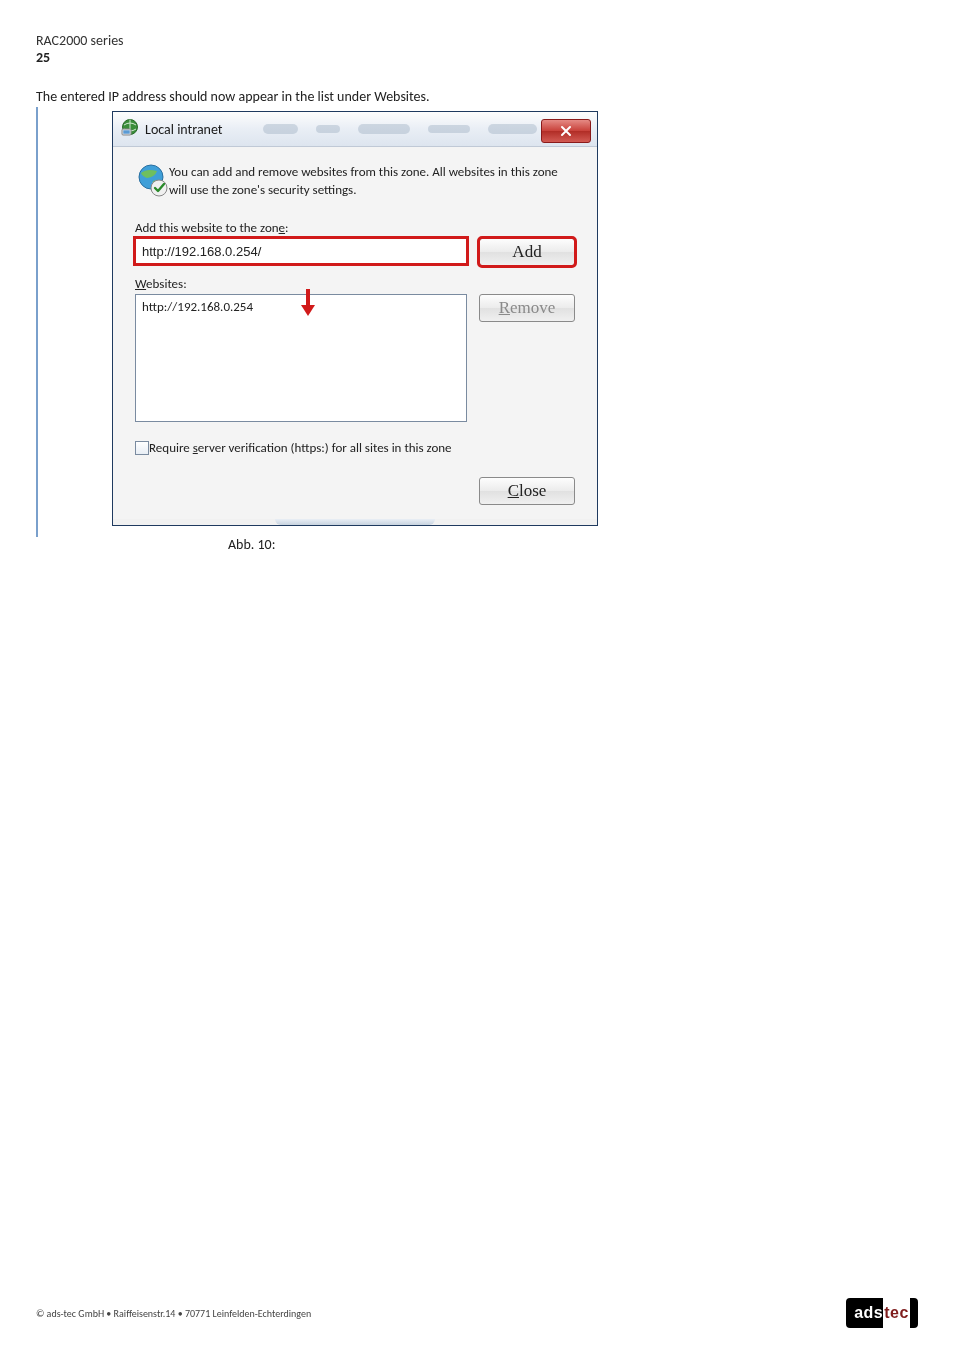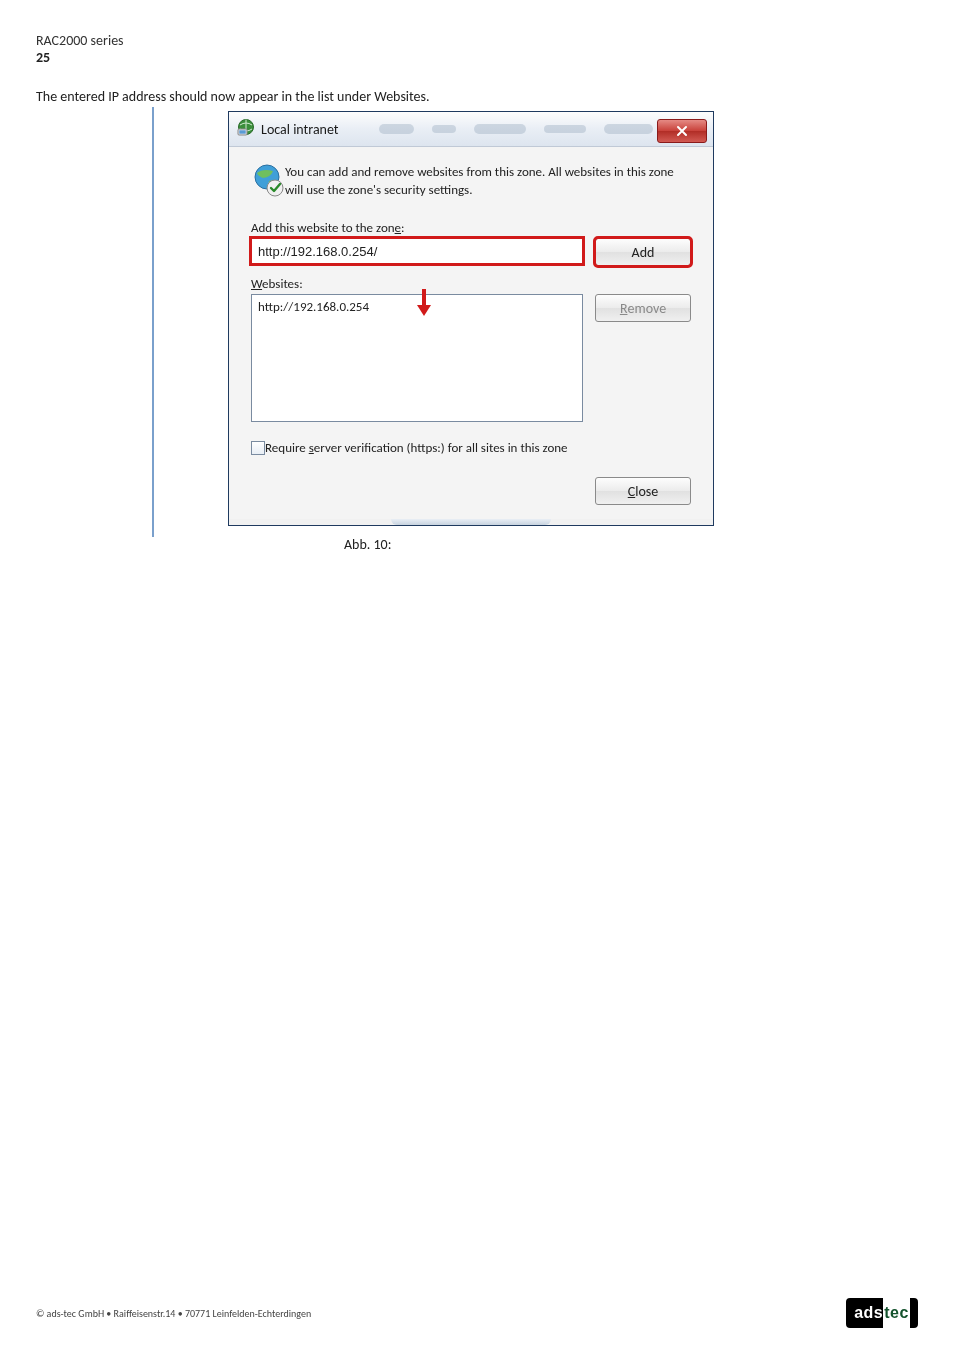--- a/index.html
+++ b/index.html
@@ -1,21 +1,21 @@
 <!DOCTYPE html>
 <html><head>
 <meta charset="utf-8">
 <style>
   html,body{margin:0;padding:0;background:#fff;font-family:"Segoe UI",Calibri,Arial,sans-serif;color:#000;}
   .page{width:954px;height:1350px;position:relative;box-sizing:border-box;padding:32px 36px 0 36px;}
   .header-row{display:flex;justify-content:space-between;align-items:flex-start;font-size:14px;margin-bottom:22px;flex-direction:column;}
   .header-left{color:#333;}
   .header-right{font-weight:700;color:#222;}
   .body-text{font-size:14px;color:#222;margin-bottom:6px;}
-  .figure-wrap{margin-left:116px;position:relative;}
+  .figure-wrap{position:relative;}
   .vline{position:absolute;left:0;top:-4px;width:2px;height:430px;background:#7aa0cc;}
   .dialog-shadow{margin-left:76px;margin-top:6px;width:486px;position:relative;}
   .dialog{width:486px;background:#f1f1f1;border:1px solid #1f3a5f;box-sizing:border-box;}
   .titlebar{height:34px;display:flex;align-items:center;justify-content:space-between;padding:0 0 0 8px;
     background:linear-gradient(#fdfdfd,#e9eef5 50%,#dde5ef);border-bottom:1px solid #c0c9d6;position:relative;}
   .title-left{display:flex;align-items:center;gap:6px;}
   .title-text{font-size:14px;color:#1a1a1a;}
   .tb-blur{position:absolute;left:150px;right:60px;top:6px;height:22px;display:flex;gap:18px;opacity:.35;}
   .tb-blur span{height:10px;border-radius:5px;background:#8fa3b8;display:block;margin-top:6px;}
   .tb-blur span:nth-child(1){width:40px;}
@@ -27,22 +27,22 @@
     background:linear-gradient(#e58a84,#c9433c 48%,#b22e27 52%,#d25a53);display:flex;align-items:center;justify-content:center;}
   .dlg-body{padding:16px 22px 14px 22px;background:#f4f4f4;}
   .intro-row{display:flex;gap:0;align-items:flex-start;margin-bottom:22px;}
   .intro-icon{width:34px;height:34px;flex:0 0 34px;}
   .intro-text{font-size:13px;color:#222;line-height:1.35;}
   .label{font-size:13px;color:#222;margin-bottom:3px;display:block;}
   .row{display:flex;gap:12px;align-items:stretch;margin-bottom:10px;}
   .textbox{flex:1;height:26px;border:1px solid #7a8ba0;background:#fff;font-size:13px;color:#222;padding:0 6px;box-sizing:border-box;}
   .hl{outline:3px solid #d11a1a;outline-offset:-1px;}
   .btn{width:96px;height:28px;border:1px solid #8a8a8a;border-radius:3px;
-    background:linear-gradient(#fdfdfd,#ececec 48%,#e1e1e1 52%,#f0f0f0);font-size:14px;color:#222;
-    display:flex;align-items:center;justify-content:center;box-sizing:border-box;}
+    background:linear-gradient(#fdfdfd,#ececec 48%,#e1e1e1 52%,#f0f0f0);font-size:17px;color:#222;
+    display:flex;align-items:center;justify-content:center;box-sizing:border-box;font-family:Liberation Serif, serif;}
   .btn.hl{outline:3px solid #d11a1a;outline-offset:-1px;}
   .btn.disabled{color:#8a8a8a;}
   .listbox{flex:1;height:128px;border:1px solid #7a8ba0;background:#fff;font-size:13px;color:#222;padding:4px 6px;box-sizing:border-box;}
   .chk-row{display:flex;align-items:center;margin-top:18px;}
   .chk{width:14px;height:14px;border:1px solid #7a8ba0;background:linear-gradient(#fff,#e8eef5);box-sizing:border-box;}
   .footer-row{display:flex;justify-content:flex-end;margin-top:22px;}
   .grip{height:6px;background:linear-gradient(#e9eef5,#c8d3df);margin:0 auto;width:160px;border-radius:0 0 8px 8px;}
   .arrow{position:absolute;left:186px;top:178px;width:20px;height:28px;pointer-events:none;}
   .caption{font-size:14px;color:#222;margin-left:192px;margin-top:10px;}
   .ul{text-decoration:underline;}
@@ -148,18 +148,18 @@
       </svg>
     </div>
 
     <div class="caption">Abb. 10:</div>
   </div>
 
   <div class="page-footer">
     <div class="copyright">© ads-tec GmbH • Raiffeisenstr.14 • 70771 Leinfelden-Echterdingen</div>
     <div>
       <div class="logo-box">
-        <span class="logo-text"><span class="w">ads</span><span style="background:#fff;color:#14532d;padding:16px 1px;border-radius:6px;">tec</span></span>
+        <span class="logo-text"><span class="w">ads</span><span style="background:#fff;color:#7f1d1d;padding:16px 1px;border-radius:6px;">tec</span></span>
       </div>
     </div>
   </div>
 
 </div>
 
 </body></html>

